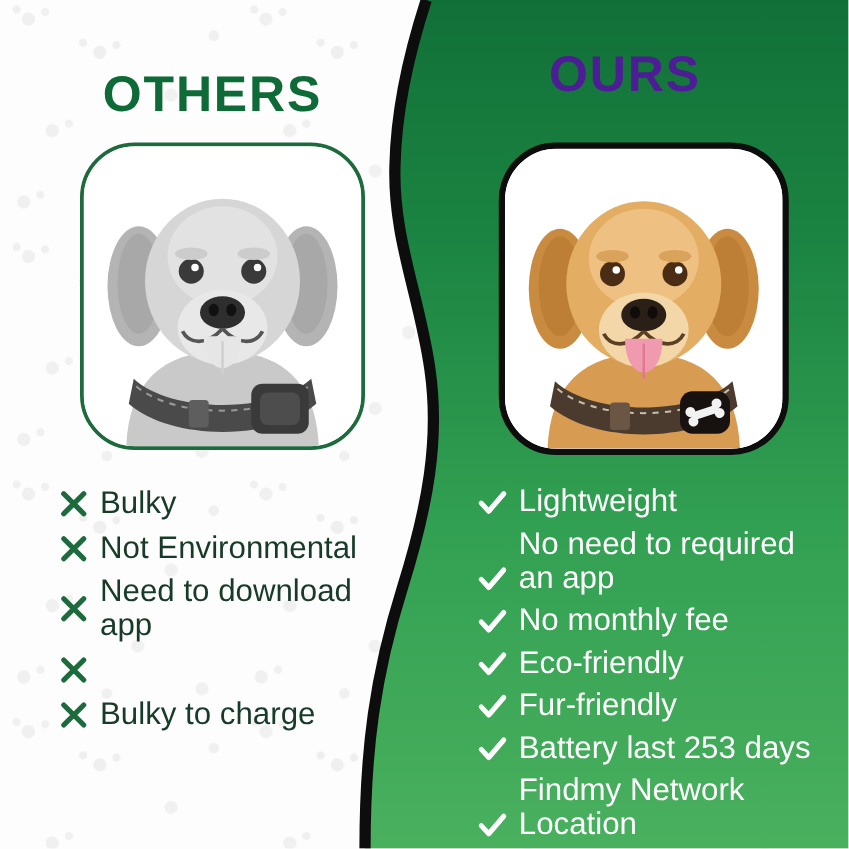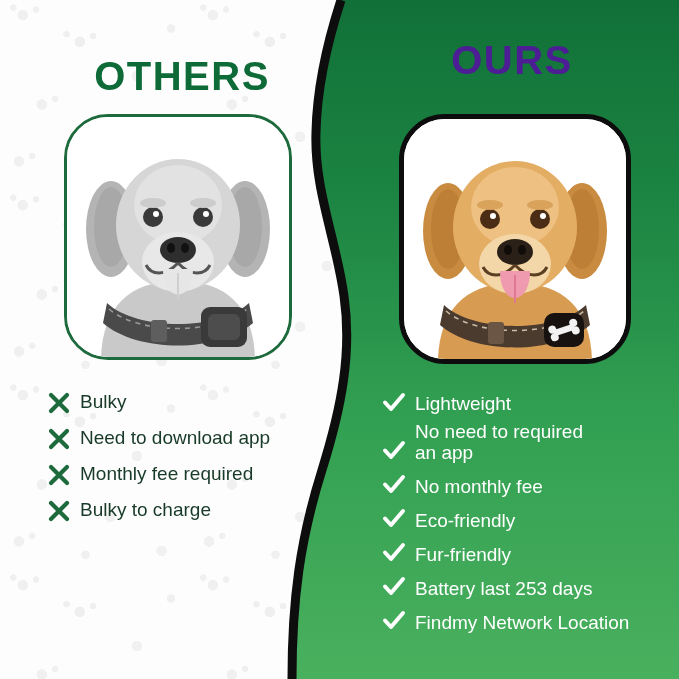--- a/index.html
+++ b/index.html
@@ -46,21 +46,20 @@
 
   
   .title{
     position:absolute;
     font-weight:bold;
     font-size:40px;
     letter-spacing:1.5px;
     margin:0;
     text-align:center;
     font-family:"Liberation Sans", sans-serif;
-    padding-left:12px;
   }
   #title-others{
     left:0;top:54px;width:340px;
     color:#0e6b38;
   }
   #title-ours{
     left:345px;top:38px;width:310px;
     color:#4c1d95;
   }
 
@@ -91,21 +90,21 @@
   #list-others .list-item{min-height:29px;}
   #list-ours .list-item{min-height:27px;align-items:flex-end;}
 
   .mark{
     flex:0 0 auto;
     width:26px;height:26px;
     margin-right:8px;
     display:block;
   }
   .item-label{
-    font-size:19px;
+    font-size:25px;
     line-height:1.08;
     font-family:"Liberation Sans", sans-serif;
     white-space:pre-line;
   }
   #list-others .item-label{color:#183a28;}
   #list-ours .item-label{color:#ffffff;}
 </style>
 </head>
 <body>
 
@@ -240,27 +239,32 @@
     <div class="list-item">
       <svg class="mark" viewBox="0 0 26 26">
         <path d="M5 5 L21 21 M21 5 L5 21" stroke="#1d6b3c" stroke-width="4.2" stroke-linecap="round"></path>
       </svg>
       <span class="item-label">Bulky</span>
     </div>
     <div class="list-item">
       <svg class="mark" viewBox="0 0 26 26">
         <path d="M5 5 L21 21 M21 5 L5 21" stroke="#1d6b3c" stroke-width="4.2" stroke-linecap="round"></path>
       </svg>
+      <span class="item-label">Not Environmental</span>
+    </div>
+    <div class="list-item">
+      <svg class="mark" viewBox="0 0 26 26">
+        <path d="M5 5 L21 21 M21 5 L5 21" stroke="#1d6b3c" stroke-width="4.2" stroke-linecap="round"></path>
+      </svg>
       <span class="item-label">Need to download app</span>
     </div>
     <div class="list-item">
       <svg class="mark" viewBox="0 0 26 26">
         <path d="M5 5 L21 21 M21 5 L5 21" stroke="#1d6b3c" stroke-width="4.2" stroke-linecap="round"></path>
       </svg>
-      <span class="item-label">Monthly fee required</span>
     </div>
     <div class="list-item">
       <svg class="mark" viewBox="0 0 26 26">
         <path d="M5 5 L21 21 M21 5 L5 21" stroke="#1d6b3c" stroke-width="4.2" stroke-linecap="round"></path>
       </svg>
       <span class="item-label">Bulky to charge</span>
     </div>
   </div>
 
   <div class="list" id="list-ours">

